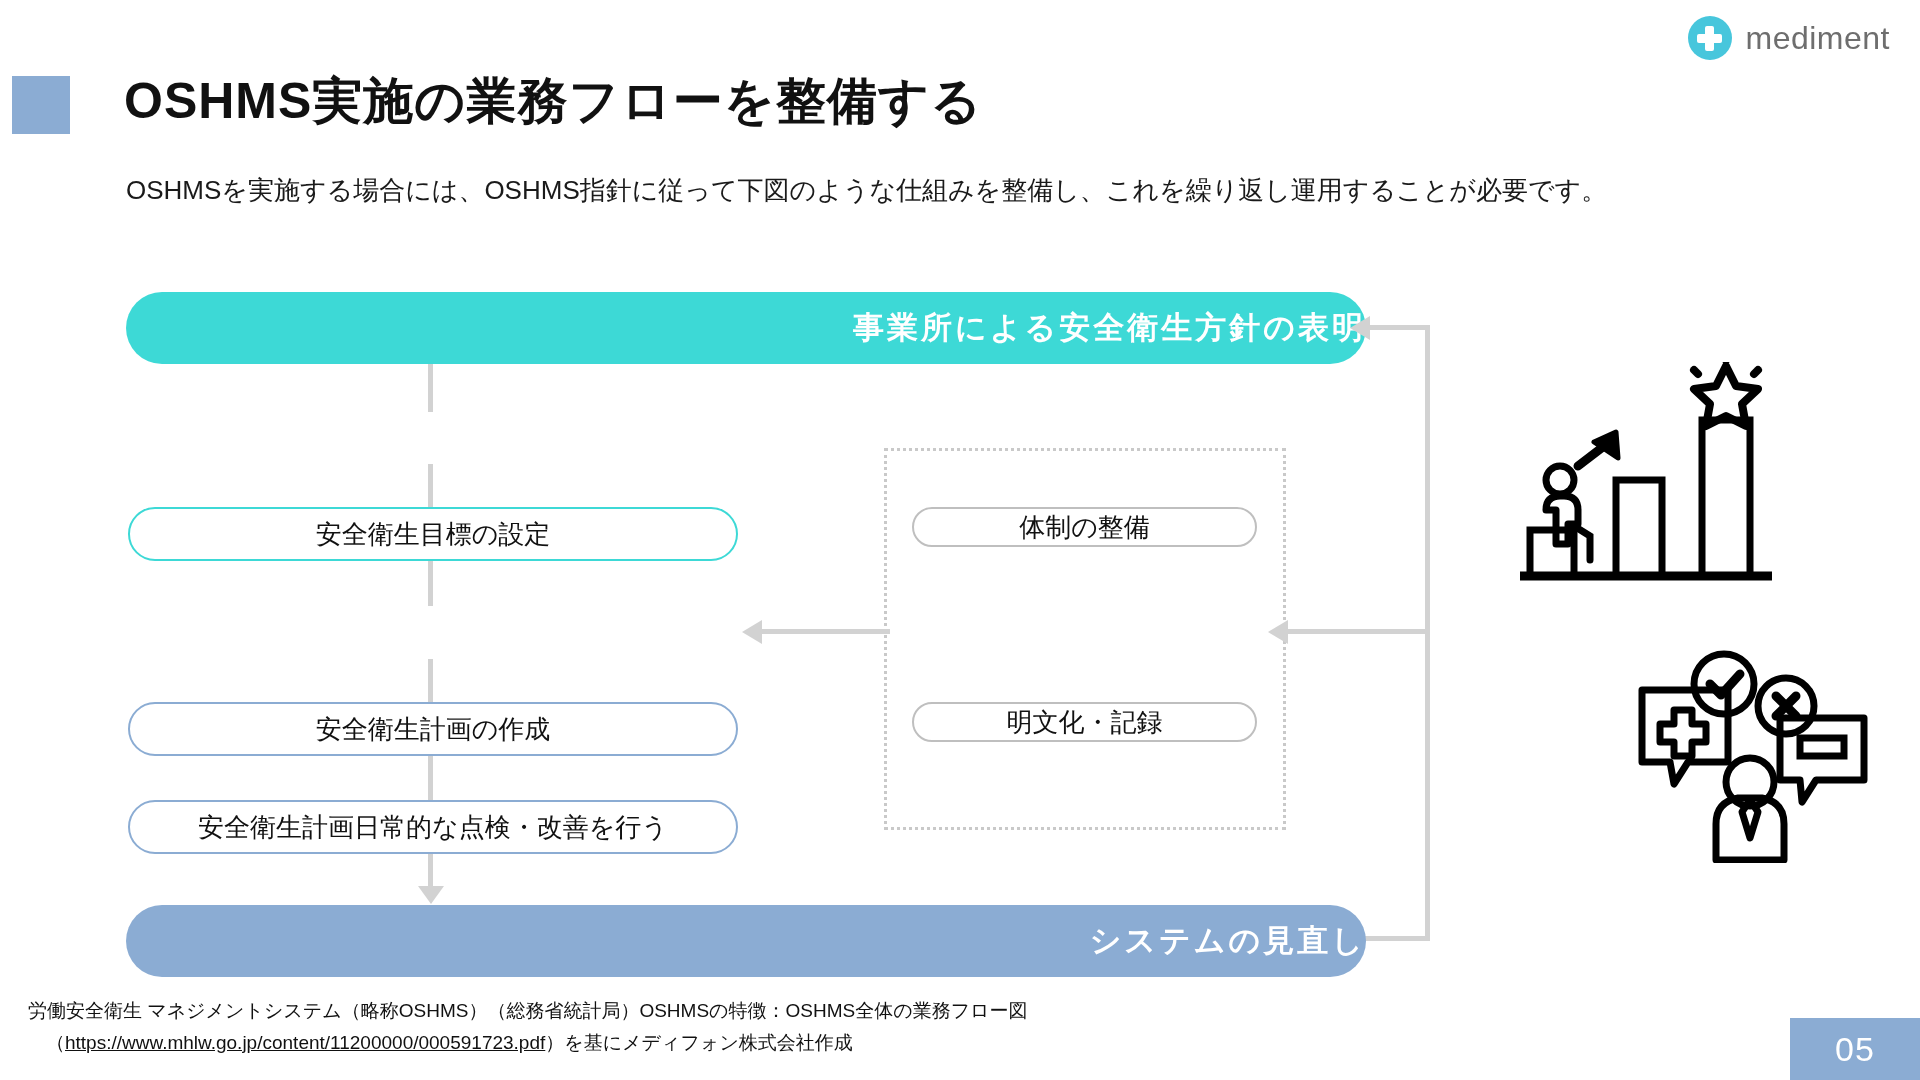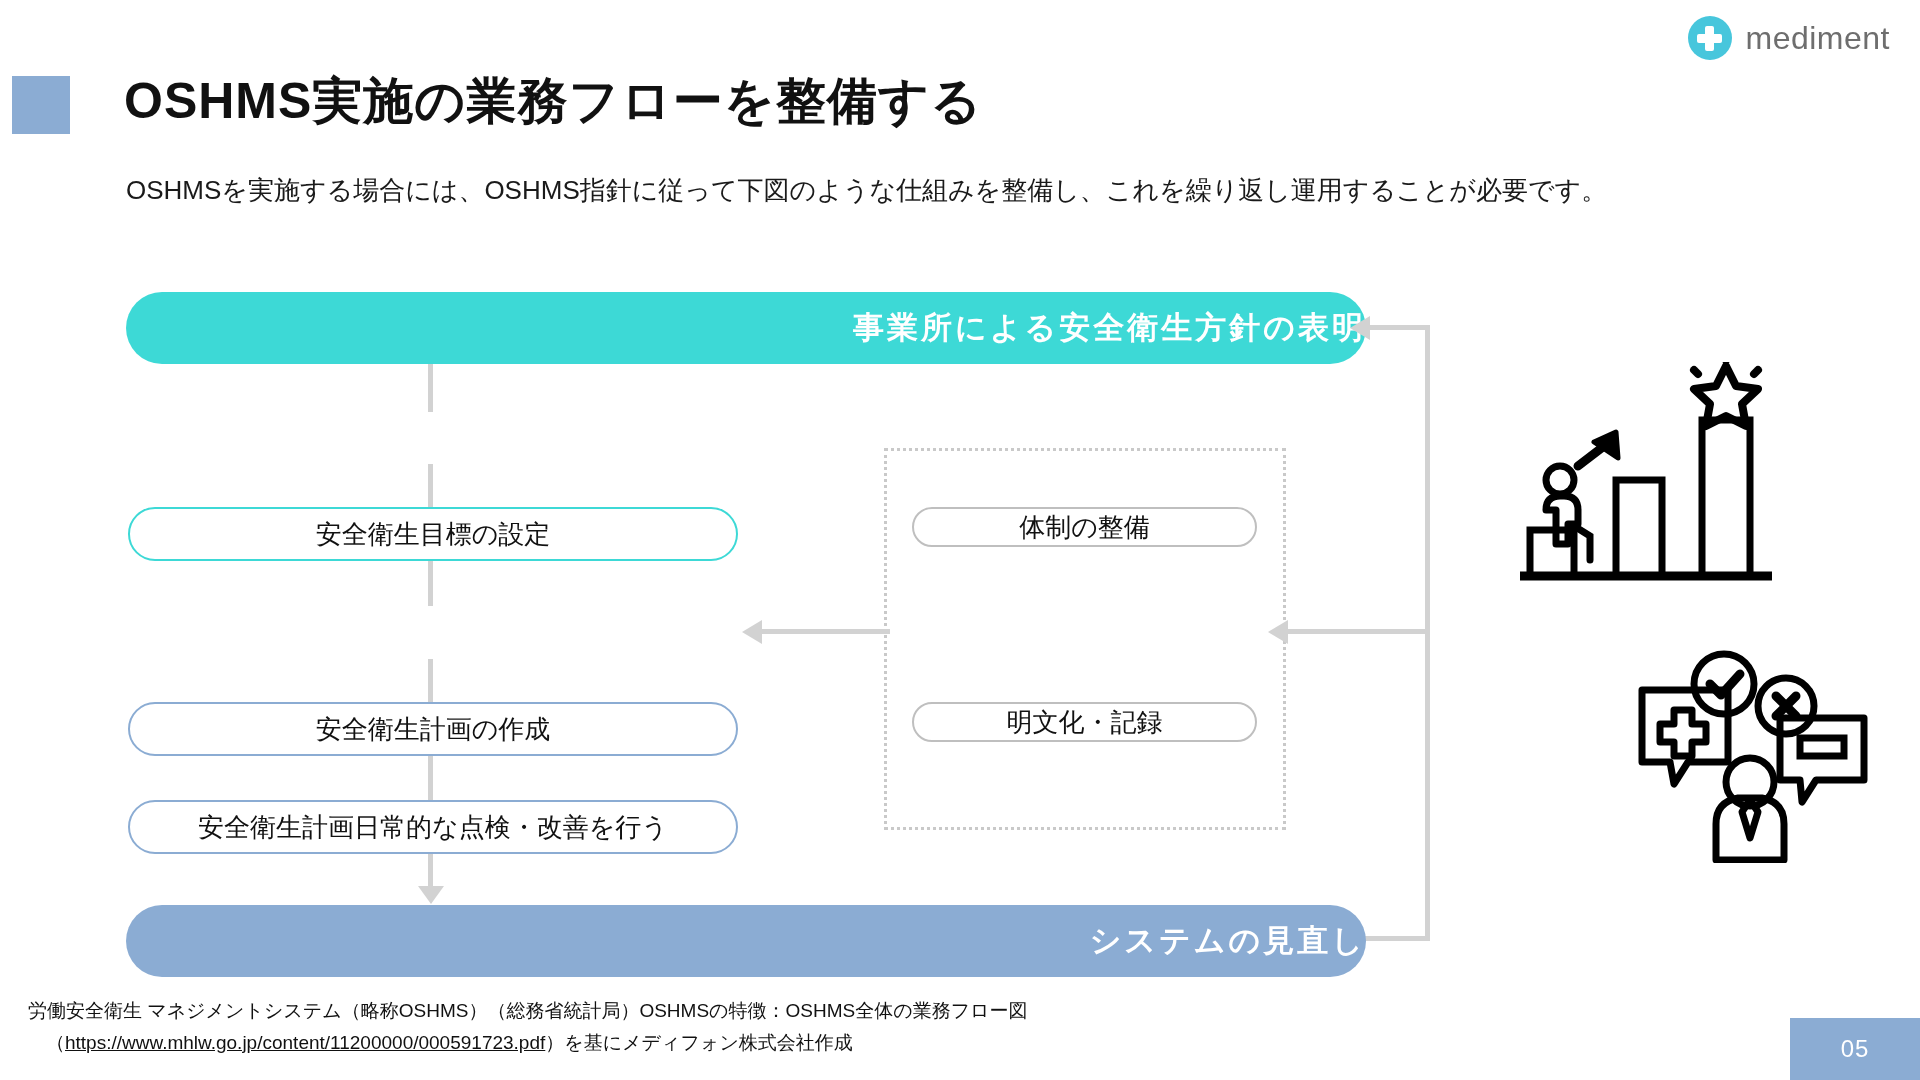--- a/index.html
+++ b/index.html
@@ -191,21 +191,21 @@
   .footer .l2 { padding-left: 18px; }
   .footer a { color: #111111; text-decoration: underline; }
 
   .page-badge {
     position: absolute;
     right: 0; bottom: 0;
     width: 130px; height: 62px;
     background: #8BACD3;
     color: #ffffff;
     display: flex; align-items: center; justify-content: center;
-    font-size: 24px; letter-spacing: 1px;
+    font-size: 34px; letter-spacing: 1px;
   }
 </style>
 </head>
 <body>
 
 <div class="slide">
 
   <div class="logo">
     <div class="logo-mark"></div>
     <div class="logo-text">mediment</div>

